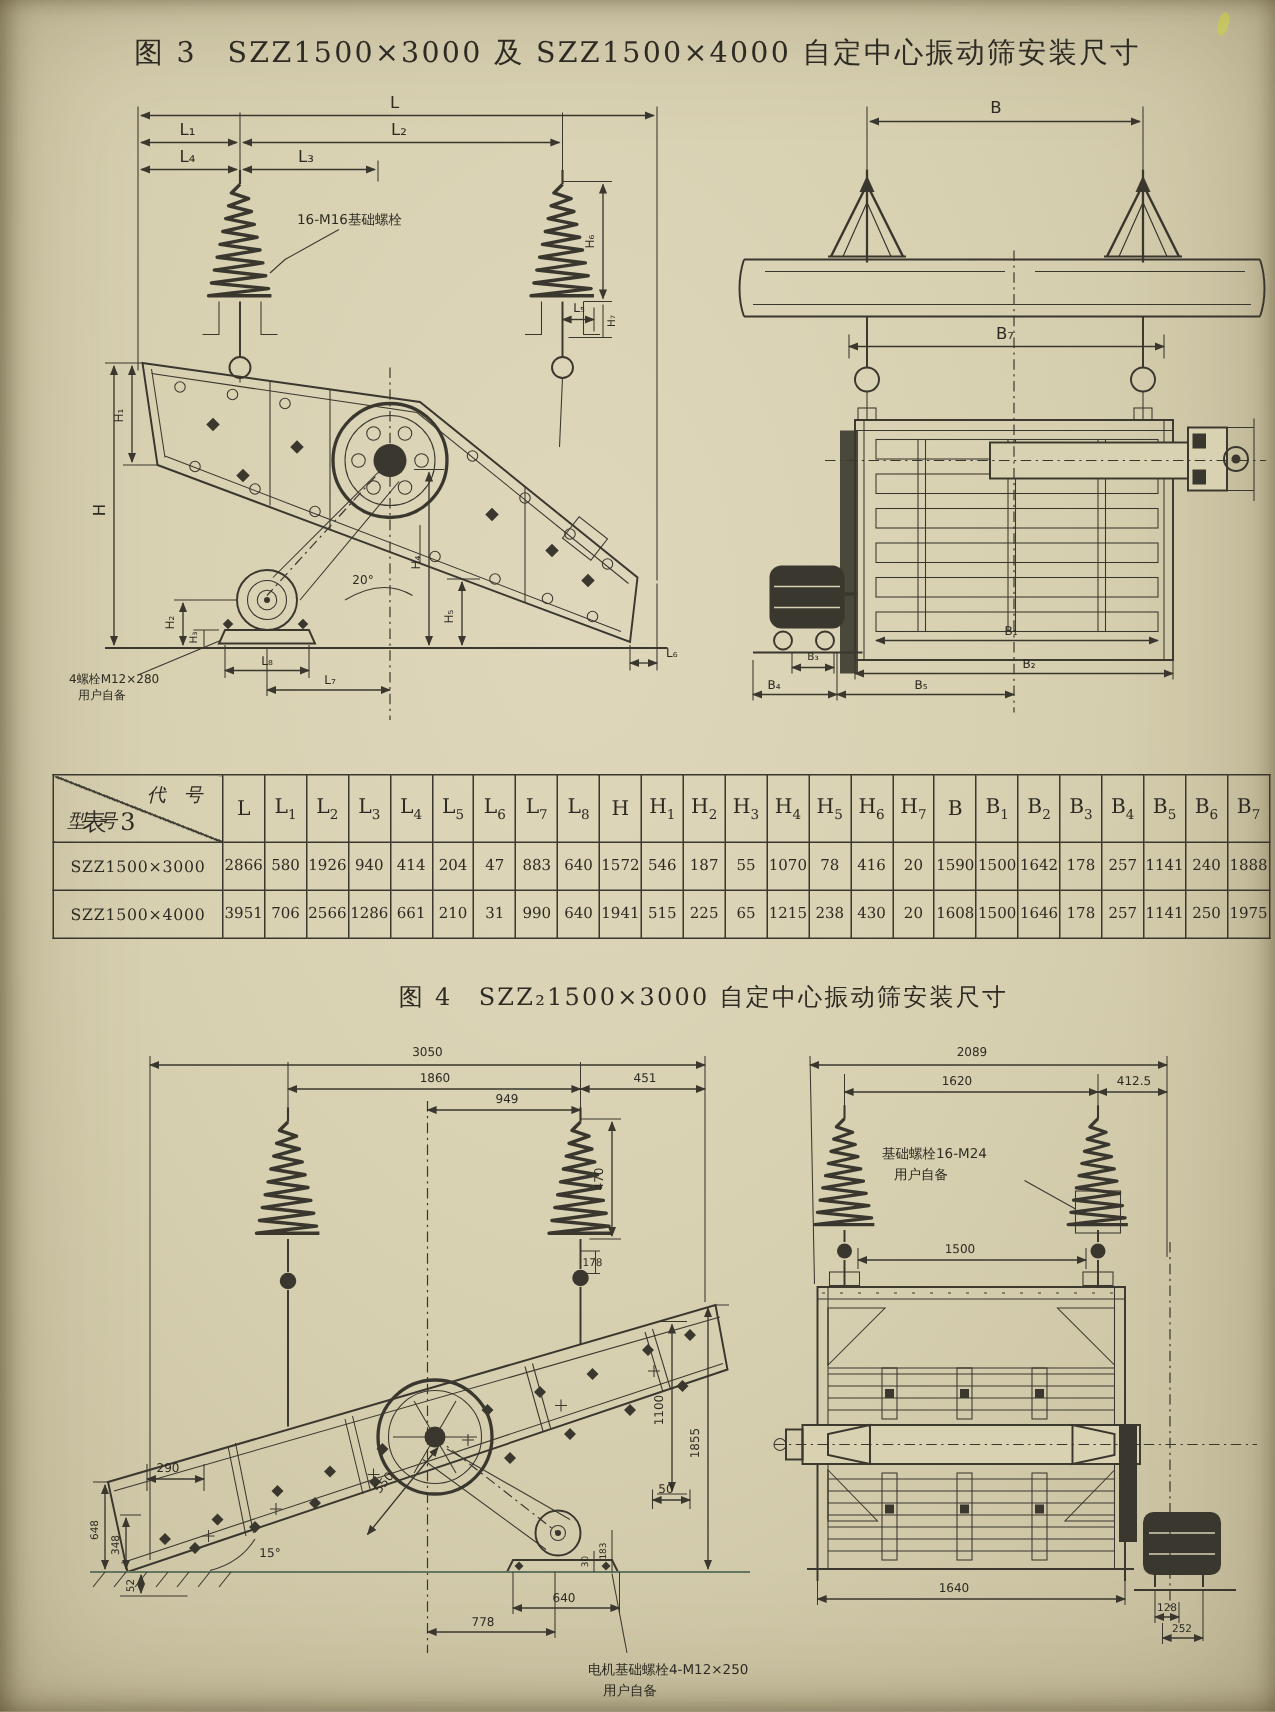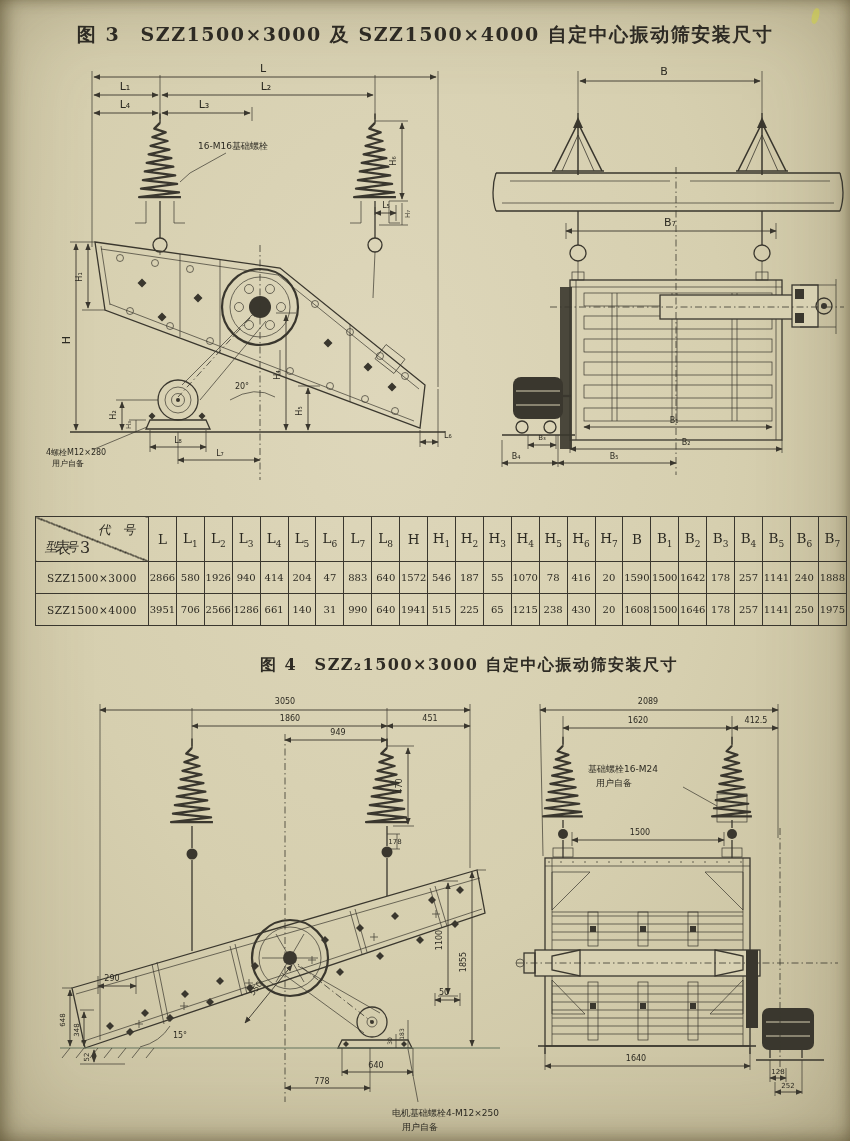--- a/index.html
+++ b/index.html
@@ -4,21 +4,21 @@
 <style>
   html,body{margin:0;padding:0;background:#b8b194;}
   .page{position:relative;width:850px;height:1141px;overflow:hidden;
     font-family:"DejaVu Serif","Liberation Serif",serif;color:#2e2b24;
     background:radial-gradient(ellipse at 45% 35%, #ded7bb 0%, #d6cfaf 52%, #c6be9d 100%);
     box-shadow:inset 0 0 90px rgba(88,76,42,.30), inset 14px 0 20px -10px rgba(70,60,30,.55),
                inset -10px 0 18px -10px rgba(70,60,30,.45), inset 0 -14px 22px -12px rgba(70,60,30,.40),
                inset 0 10px 18px -12px rgba(70,60,30,.35);}
   .spot{position:absolute;left:812px;top:8px;width:7px;height:16px;background:#cfd23e;opacity:.55;
     border-radius:45%;transform:rotate(14deg);}
-  .title{position:absolute;left:0;width:100%;text-align:center;font-weight:bold;letter-spacing:1.5px;}
+  .title{position:absolute;left:0;width:100%;text-align:center;font-weight:normal;letter-spacing:1.5px;}
   .t3{top:22px;font-size:19px;}
   .t4{top:655px;font-size:16px;padding-left:44px;}
   .tcap{position:absolute;left:55px;top:493px;font-size:16px;font-weight:normal;letter-spacing:2px;margin-top:45px;}
   .fig{position:absolute;}
   #fig3{left:30px;top:55px;}
   #fig4{left:40px;top:688px;}
 
   table.dims{position:absolute;left:35px;top:516px;width:812px;border-collapse:collapse;
     table-layout:fixed;background:transparent;color:#2c2a22;}
   table.dims th, table.dims td{border:1.4px solid #3a372e;text-align:center;padding:0;overflow:hidden;}
@@ -327,21 +327,21 @@
           <td>240</td>
           <td>1888</td>
         </tr>
         <tr>
           <td class="model">SZZ1500×4000</td>
           <td>3951</td>
           <td>706</td>
           <td>2566</td>
           <td>1286</td>
           <td>661</td>
-          <td>140</td>
+          <td>210</td>
           <td>31</td>
           <td>990</td>
           <td>640</td>
           <td>1941</td>
           <td>515</td>
           <td>225</td>
           <td>65</td>
           <td>1215</td>
           <td>238</td>
           <td>430</td>

